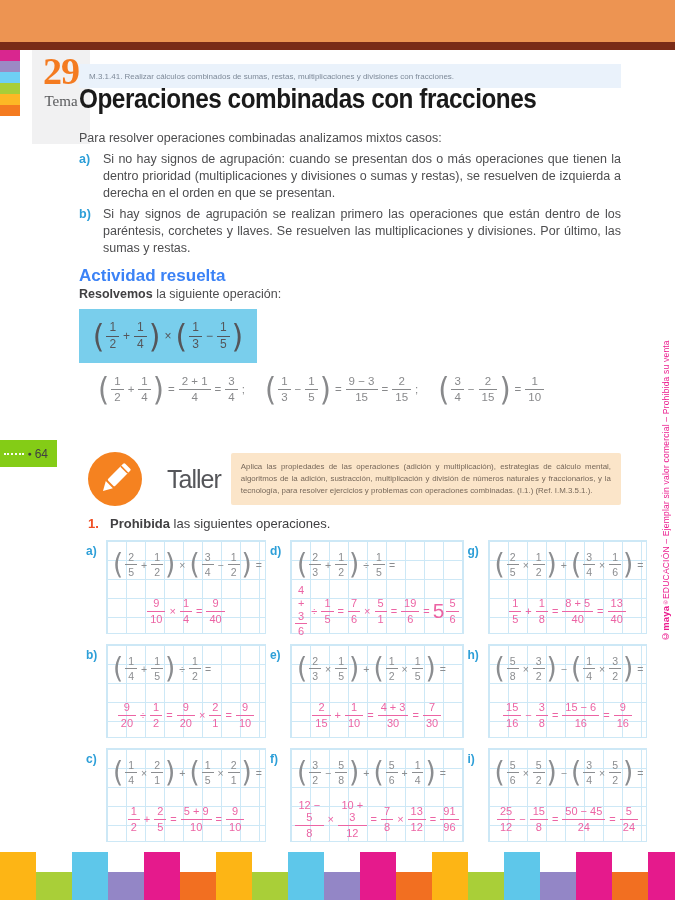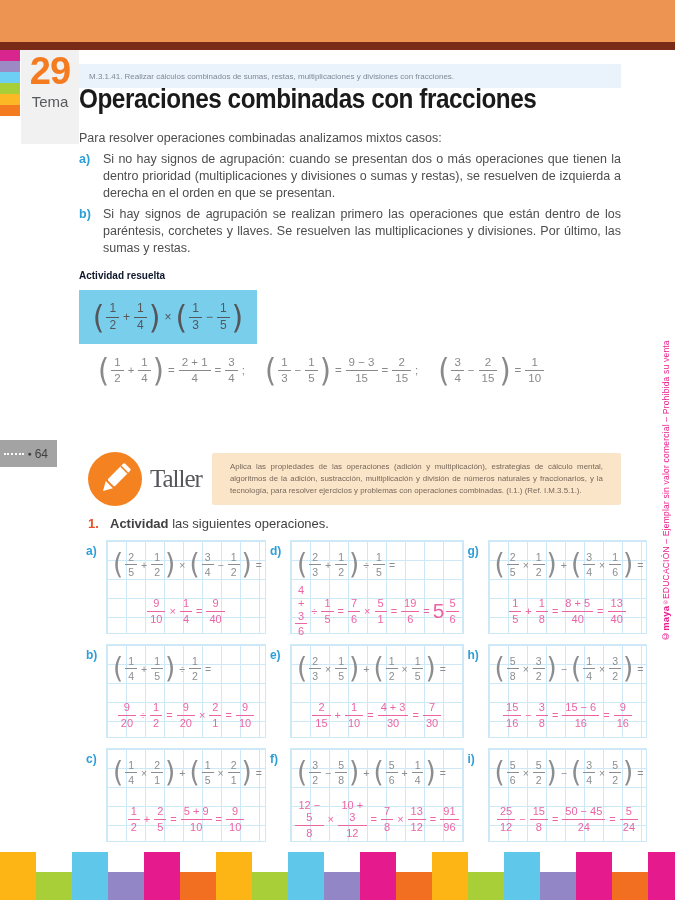--- a/index.html
+++ b/index.html
@@ -3,61 +3,61 @@
 <meta charset="utf-8">
 <style>
   html,body{margin:0;padding:0;}
   body{width:675px;height:900px;position:relative;background:#fff;overflow:hidden;
        font-family:"Liberation Sans",sans-serif;color:#4d4d4f;}
   
   .top-banner{position:absolute;top:0;left:0;width:675px;height:42px;background:#ED9452;}
   .top-rule{position:absolute;top:42px;left:0;width:675px;height:8px;background:#7A2B17;}
   .tab-stack{position:absolute;top:50px;left:0;width:20px;}
   .tab-stack div{height:11px;width:20px;}
-  .tema-box{position:absolute;top:50px;left:21px;width:58px;height:94px;background:#F1F1F2;text-align:center;}
+  .tema-box{position:absolute;top:50px;left:32px;width:58px;height:94px;background:#F1F1F2;text-align:center;font-family:Liberation Serif, serif;}
   .tema-num{color:#F47B20;font-weight:bold;font-size:38px;line-height:1.05;margin-top:2px;letter-spacing:-1px;}
   .tema-label{color:#58595B;font-size:15px;margin-top:1px;}
   .standard-box{position:absolute;left:79px;top:56px;width:542px;height:24px;background:#EAF2FB;
        display:flex;align-items:center;box-sizing:border-box;padding-left:10px;margin-top:8px;}
   .standard-box span{font-size:8px;color:#7E8A99;}
   .title{position:absolute;left:79px;top:84px;margin:0;font-size:27px;font-weight:bold;color:#1A1A1A;
        letter-spacing:-0.5px;transform:scaleX(.9);transform-origin:left;white-space:nowrap;}
   
   .content{position:absolute;left:79px;top:130px;width:542px;font-size:12.5px;line-height:17px;}
   .content p{margin:0 0 4px 0;}
   .list-item{display:flex;margin:0 0 4px 0;text-align:justify;}
   .li-label{color:#2D9FD8;font-weight:bold;width:24px;flex:none;}
   .li-text{flex:1;}
-  .activity-heading{margin:10px 0 2px 0;font-size:10px;color:#0f172a;font-weight:bold;}
+  .activity-heading{margin:10px 0 2px 0;font-size:17px;color:#3b82f6;font-weight:bold;}
   .activity-intro b{color:#414042;}
   .activity-box{display:flex;margin-top:6px;height:54px;}
   .abox-left{width:178px;flex:none;background:#79CEEC;display:flex;align-items:center;justify-content:center;
        color:#55565A;font-size:12px;}
   .abox-right{flex:1;background:#C5E8F7;padding:8px 12px;font-size:12.5px;line-height:16px;color:#4d4d4f;}
   .abox-right b{color:#414042;}
   .worked-line{display:flex;gap:16px;margin:12px 0 0 18px;color:#88898B;font-size:11.5px;}
   
   .math{display:flex;align-items:center;flex-wrap:nowrap;}
   .math .op{margin:0 3px;white-space:nowrap;}
   .frac{display:inline-block;text-align:center;vertical-align:middle;margin:0 1px;line-height:1.15;}
   .frac .num{display:block;border-bottom:1px solid currentColor;padding:0 3px 1px;}
   .frac .den{display:block;padding:1px 3px 0;}
   .paren{display:inline-block;font-size:2.5em;font-weight:400;line-height:.72;transform:scaleY(1.08);
        margin:0 1px;font-family:"DejaVu Sans",sans-serif;}
   .mixed{display:inline-flex;align-items:center;}
   .mixed .whole{font-size:1.9em;line-height:1;margin-right:1px;}
   
-  .page-num{position:absolute;left:0;top:440px;width:57px;height:27px;background:#a3a3a3;display:flex;
+  .page-num{position:absolute;left:0;top:440px;width:57px;height:27px;background:#84cc16;display:flex;
        align-items:center;gap:3px;box-sizing:border-box;padding:0 9px 0 4px;font-size:12px;color:#414042;}
   .leader{flex:1;border-top:2px dotted rgba(255,255,255,.95);}
   .pdot{font-size:7px;color:#414042;}
   .taller{position:absolute;left:88px;top:452px;right:54px;display:flex;align-items:center;}
   .taller-icon{width:54px;height:54px;border-radius:50%;background:#F58220;flex:none;position:relative;z-index:2;}
-  .taller-label{font-size:25px;color:#55565A;margin:0 10px 0 8px;letter-spacing:-1px;flex:none;font-family:Liberation Serif, serif;}
-  .taller-text{flex:1;background:#FBE5C9;padding:8px 18px;font-size:7.9px;line-height:12px;color:#77685A;
+  .taller-label{font-size:25px;color:#55565A;margin:0 10px 0 25px;letter-spacing:-1px;flex:none;}
+  .taller-text{flex:1;background:#FBE5C9;padding:8px 10px;font-size:7.9px;line-height:12px;color:#77685A;
        text-align:justify;border-radius:2px;}
   
   .exercise-head{position:absolute;left:88px;top:516px;font-size:13px;color:#414042;display:flex;}
   .ex-num{color:#F04E23;font-weight:bold;width:22px;flex:none;}
   .exercise-head b{color:#414042;}
   .ex-grid{position:absolute;left:86px;top:540px;width:558px;display:grid;
        grid-template-columns:repeat(3,1fr);column-gap:4px;row-gap:10px;}
   .ex-item{display:flex;}
   .ex-label{color:#2D9FD8;font-weight:bold;font-size:12px;width:20px;flex:none;padding-top:4px;}
   .ex-cell{flex:1;height:94px;background-color:#fff;
@@ -107,20 +107,21 @@
   <div class="list-item">
     <span class="li-label">a)</span>
     <span class="li-text">Si no hay signos de agrupación: cuando se presentan dos o más operaciones que tienen la dentro prioridad (multiplicaciones y divisiones o sumas y restas), se resuelven de izquierda a derecha en el orden en que se presentan.</span>
   </div>
   <div class="list-item">
     <span class="li-label">b)</span>
     <span class="li-text">Si hay signos de agrupación se realizan primero las operaciones que están dentro de los paréntesis, corchetes y llaves. Se resuelven las multiplicaciones y divisiones. Por último, las sumas y restas.</span>
   </div>
 
   <h2 class="activity-heading">Actividad resuelta</h2>
+  <p class="activity-intro"><b>Resolvemos</b><span> la siguiente operación:</span></p>
 
   <div class="activity-box">
     <div class="abox-left math">
         <span class="paren">(</span>
         <span class="frac">
           <span class="num">1</span>
           <span class="den">2</span>
         </span>
         <span class="op">+</span>
         <span class="frac">
@@ -228,21 +229,21 @@
         <rect x="22" y="13" width="10" height="1.6" fill="#F58220"></rect>
       </g>
     </svg>
   </div>
   <div class="taller-label">Taller</div>
   <div class="taller-text">Aplica las propiedades de las operaciones (adición y multiplicación), estrategias de cálculo mental, algoritmos de la adición, sustracción, multiplicación y división de números naturales y fraccionarios, y la tecnología, para resolver ejercicios y problemas con operaciones combinadas. (I.1.) (Ref. I.M.3.5.1.).</div>
 </div>
 
 <div class="exercise-head">
   <span class="ex-num">1.</span>
-  <span><b>Actividad</b><span> las siguientes operaciones.</span></span>
+  <span><b>Prohibida</b><span> las siguientes operaciones.</span></span>
 </div>
 
 <div class="ex-grid" id="exercise-grid">
     <div class="ex-item">
       <span class="ex-label">a)</span>
       <div class="ex-cell">
         <div class="ex-problem math">
           <span class="paren">(</span>
           <span class="frac">
             <span class="num">2</span>

